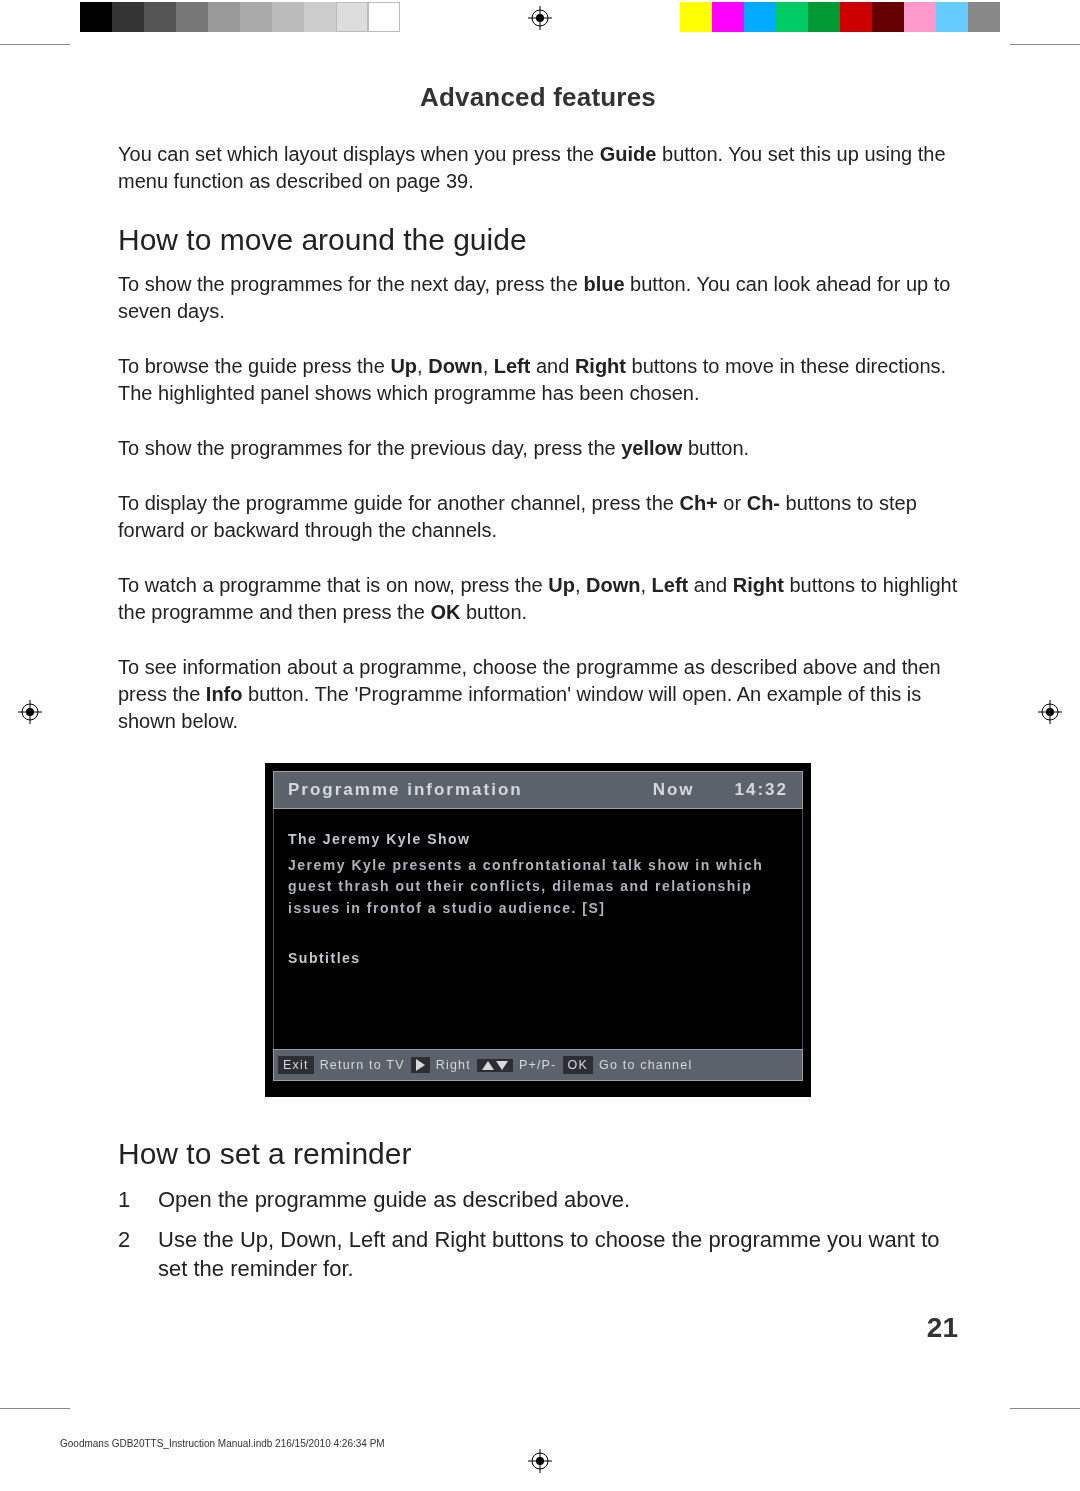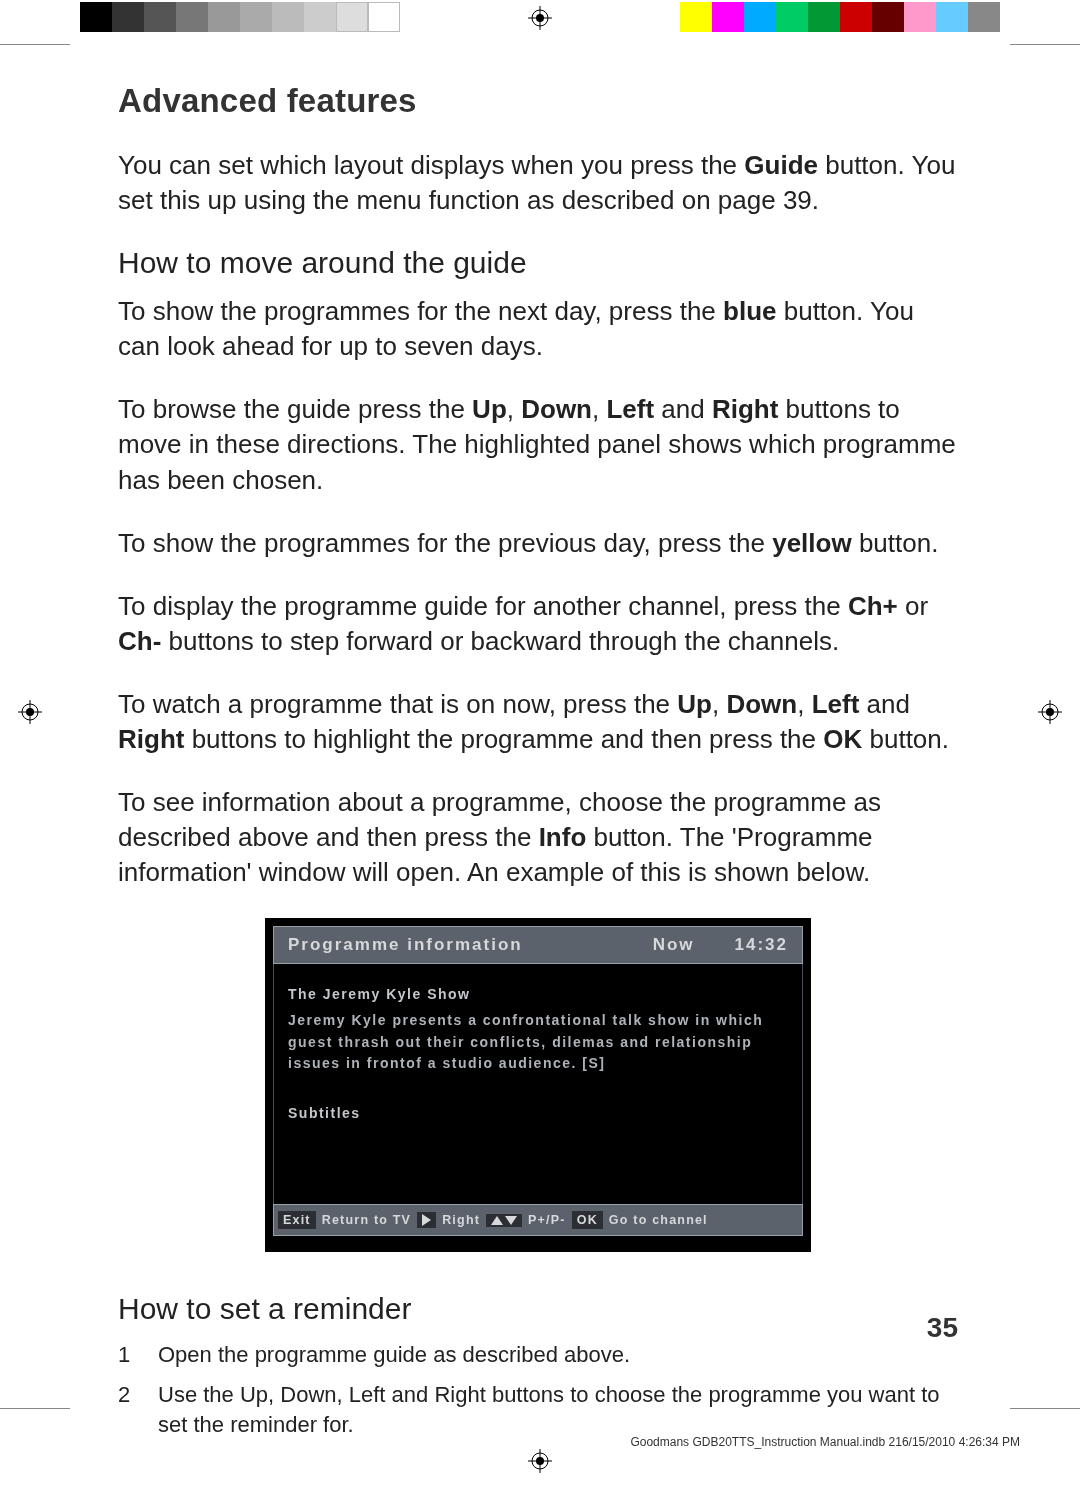--- a/index.html
+++ b/index.html
@@ -33,29 +33,29 @@
   
   .cropline-h { position:absolute; height:1px; background:#888; }
 
   .content {
     position: absolute;
     left: 118px;
     top: 82px;
     width: 840px;
   }
   .section-title {
-    text-align: left;
+    text-align: center;
     font-weight: bold;
-    font-size: 33px;
+    font-size: 26px;
     color: #333;
     margin-bottom: 28px;
     letter-spacing: 0.2px;
   }
   .body-text {
-    font-size: 26px;
+    font-size: 20px;
     line-height: 1.35;
     color: #222;
     margin: 0 0 28px 0;
     font-weight: 300;
   }
   .body-text strong { font-weight: bold; }
   h2.subhead {
     font-size: 30px;
     font-weight: 300;
     margin: 0 0 14px 0;
@@ -94,21 +94,21 @@
   .info-body .chline { color:#aeb3ba; margin-bottom:4px; }
   .info-body .showname { color:#c4c8cd; margin-bottom:4px; }
   .info-body .timeslot { color:#aeb3ba; margin-bottom:22px; }
   .info-body .desc { color:#aeb3ba; margin-bottom:28px; }
   .info-body .sublabel { color:#c4c8cd; }
   .info-footer {
     background:#5b626c;
     color:#d6d8da;
     font-size:12.5px;
     letter-spacing:1.2px;
-    font-weight:bold;
+    font-weight:normal;
     padding: 6px 4px;
     display:flex;
     align-items:center;
     gap:6px;
     border:1px solid #9aa0a8;
   }
   .btn-box {
     background:#2b2f34;
     color:#d6d8da;
     padding:2px 5px;
@@ -144,24 +144,24 @@
     right: 0;
     top: 1230px;
     font-weight: bold;
     font-size: 28px;
     color:#333;
   }
   .footer-line {
     position:absolute;
     left: 60px; right: 60px;
     bottom: 42px;
-    font-size: 12px;
+    font-size: 10px;
     color:#333;
     display:flex;
-    justify-content: flex-end;
+    justify-content: flex-start;
   }
 </style>
 </head>
 <body>
 
 <div class="page-wrap">
 
   <div class="cropline-h" style="left:0;top:44px;width:70px;"></div>
   <div class="cropline-h" style="right:0;top:44px;width:70px;"></div>
   <div class="cropline-h" style="left:0;top:1408px;width:70px;"></div>
@@ -295,20 +295,20 @@
         <span>Open the programme guide as described above.</span>
       </li>
       <li>
         <span class="num">2</span>
         <span>
           <span>Use the </span><strong>Up</strong><span>, </span><strong>Down</strong><span>, </span><strong>Left</strong><span> and </span><strong>Right</strong><span> buttons to choose the programme you want to set the reminder for.</span>
         </span>
       </li>
     </ol>
 
-    <div class="page-num">35</div>
+    <div class="page-num">21</div>
   </div>
 
   <div class="footer-line">
     <span>Goodmans GDB20TTS_Instruction Manual.indb   21</span>
     <span>6/15/2010   4:26:34 PM</span>
   </div>
 </div>
 
 </body></html>

